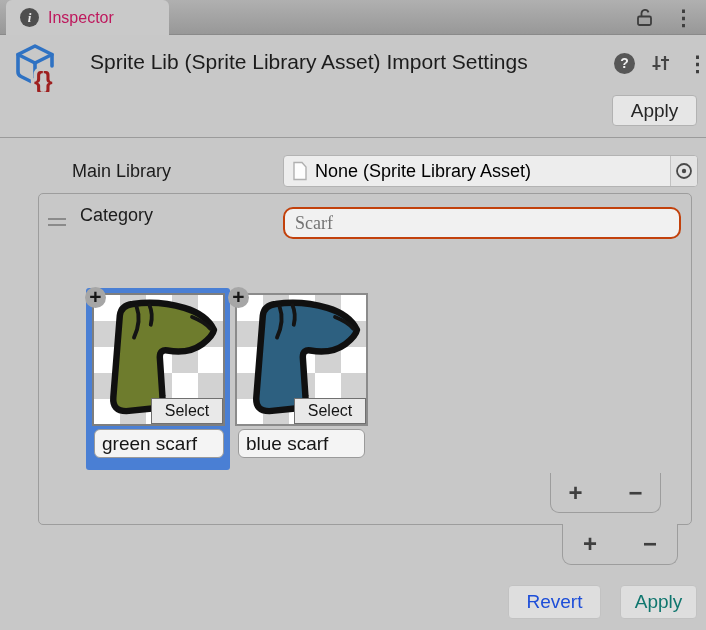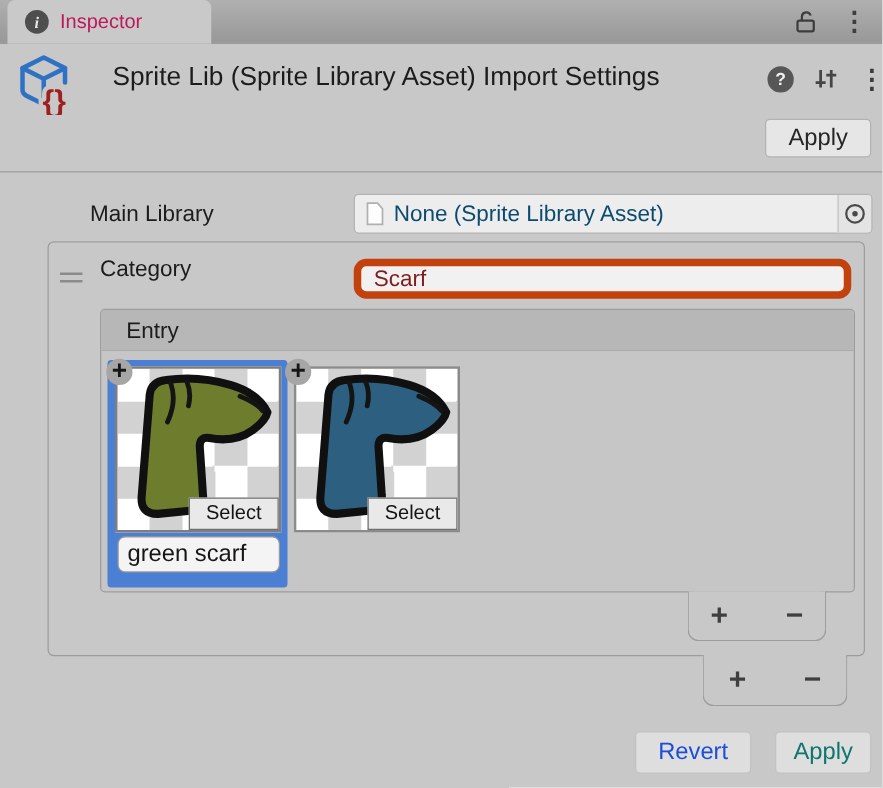--- a/index.html
+++ b/index.html
@@ -31,33 +31,33 @@
          font-family:"Liberation Sans", sans-serif; }
   .open-btn { position:absolute; left:612px; top:95px; width:85px; height:31px; }
   .separator { position:absolute; left:0; top:137px; width:706px; height:1px; background:#9b9b9b; }
 
   
   .lbl { font-size:18px; color:#1c1c1c; }
   .main-lib-label { position:absolute; left:38px; top:161px;margin-left:34px; }
   .obj-field { position:absolute; left:283px; top:155px; width:415px; height:32px; background:#ededed;
                border:1px solid #b3b3b3; border-radius:4px; display:flex; align-items:center; overflow:hidden; }
   .obj-field .doc { margin:0 7px 0 8px; flex:0 0 auto; display:flex; }
-  .obj-field .val { flex:1; font-size:18px; color:#0c4a6e; white-space:nowrap; overflow:hidden; }
+  .obj-field .val { flex:1; font-size:18px; color:#000000; white-space:nowrap; overflow:hidden; }
   .obj-picker { flex:0 0 27px; height:100%; background:#e4e4e4; border-left:1px solid #c2c2c2;
                 display:flex; align-items:center; justify-content:center; }
 
   
   .category-box { position:absolute; left:38px; top:193px; width:654px; height:332px;
                   border:1px solid #9d9d9d; border-radius:5px; }
   .drag-handle { position:absolute; left:48px; top:218px; width:18px; height:8px; }
   .drag-handle i { display:block; height:2px; background:#8b8b8b; margin-bottom:4px; }
   .category-label { position:absolute; left:80px; top:205px; }
-  .text-field { background:#f1f1f1; border:6px solid #c2410c; border-radius:10px; font-size:18px;
-                color:#7f1d1d; display:flex; align-items:center; padding-left:10px;
-                white-space:nowrap; overflow:hidden; }
+  .text-field { background:#f1f1f1; border:2px solid #c2410c; border-radius:10px; font-size:18px;
+                color:#737373; display:flex; align-items:center; padding-left:10px;
+                white-space:nowrap; overflow:hidden;font-family:Liberation Serif, serif; }
   .category-field { position:absolute; left:283px; top:207px; width:398px; height:32px; }
 
   
   .entry-box { position:absolute; left:80px; top:247px; width:604px; height:227px; background:#c6c6c6;
                border:1px solid #9d9d9d; border-radius:4px; }
   .entry-header { height:33px; background:#b7b7b7; border-radius:3px 3px 0 0; display:flex;
                   align-items:center; padding-left:20px; border-bottom:1px solid #ababab; }
 
   
   .cell { position:absolute; width:144px; height:182px; border-radius:3px; }
@@ -156,25 +156,20 @@
   </div>
 
   <div class="category-box"></div>
   <div class="drag-handle">
       <i></i>
       <i></i>
     </div>
   <div class="lbl category-label">Category</div>
   <div class="text-field category-field">Scarf</div>
 
-  <div class="entry-box">
-    <div class="entry-header">
-      <span class="lbl">Entry</span>
-    </div>
-  </div>
 
   <div class="cell cell-green selected">
     <span class="plus-badge">+</span>
     <div class="thumb">
       <svg width="129" height="129" viewBox="0 0 100 100">
         <path d="M30,7 Q21,8 20,16 L15,79 Q14,90 25,90 L45,88 Q54,88 53,78 L51,48 Q51,42 57,43 Q73,46 84,38 Q92,32 93,27 Q87,15 70,10 Q50,4 30,7 Z" stroke="#101010" stroke-width="5" stroke-linejoin="round" fill="#6e7c2d"></path>
         <path d="M33,9 Q37,20 31,33 M43,8 Q46,15 44,23 M76,17 Q86,21 90,26" fill="none" stroke="#141414" stroke-width="3" stroke-linecap="round"></path>
       </svg>
       <div class="select-btn">Select</div>
     </div>
@@ -183,20 +178,21 @@
 
   <div class="cell cell-blue">
     <span class="plus-badge">+</span>
     <div class="thumb" style="border-color:#8b8b8b;">
       <svg width="129" height="129" viewBox="0 0 100 100">
         <path d="M30,7 Q21,8 20,16 L15,79 Q14,90 25,90 L45,88 Q54,88 53,78 L51,48 Q51,42 57,43 Q73,46 84,38 Q92,32 93,27 Q87,15 70,10 Q50,4 30,7 Z" stroke="#101010" stroke-width="5" stroke-linejoin="round" fill="#2d6080"></path>
         <path d="M33,9 Q37,20 31,33 M43,8 Q46,15 44,23 M76,17 Q86,21 90,26" fill="none" stroke="#141414" stroke-width="3" stroke-linecap="round"></path>
       </svg>
       <div class="select-btn">Select</div>
     </div>
+    <div class="name-field name-blue">blue scarf</div>
   </div>
 
   <div class="list-footer entry-footer">
     <span class="pm">+</span>
     <span class="pm">−</span>
   </div>
 
   <div class="list-footer category-footer">
     <span class="pm">+</span>
     <span class="pm">−</span>

